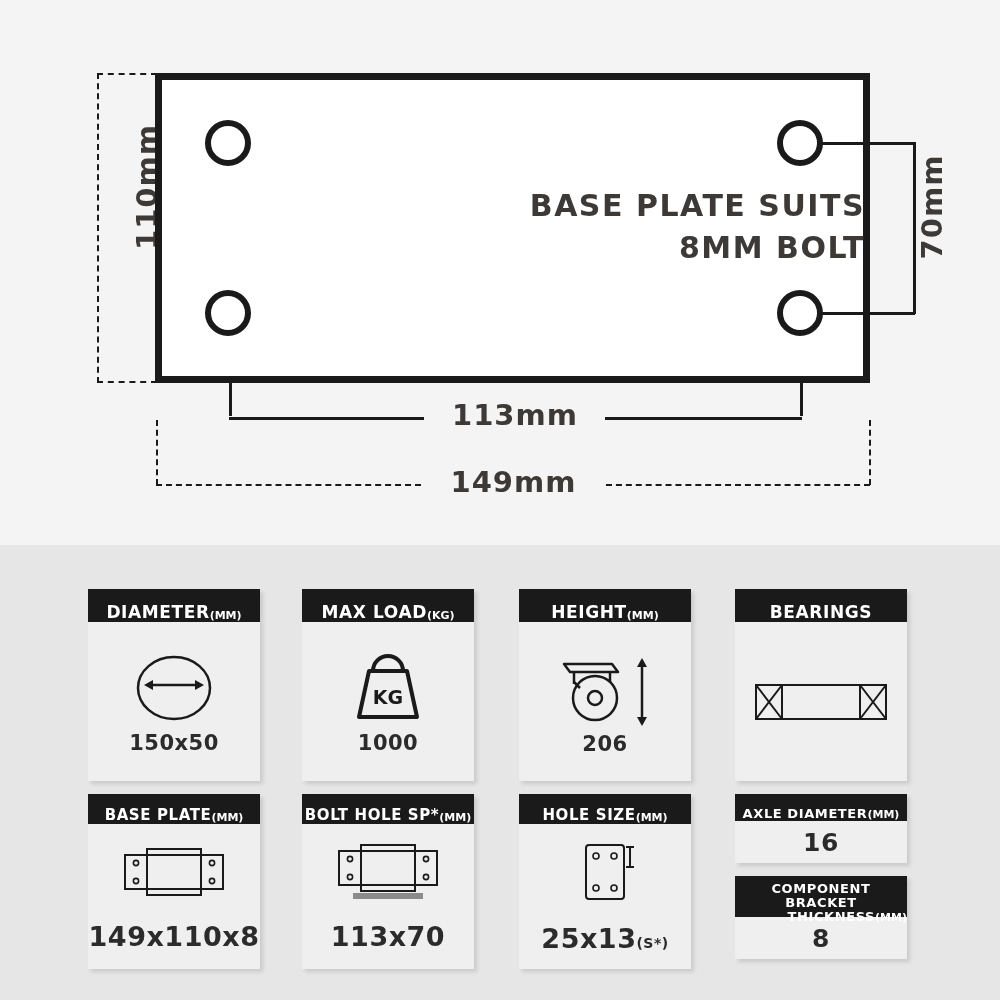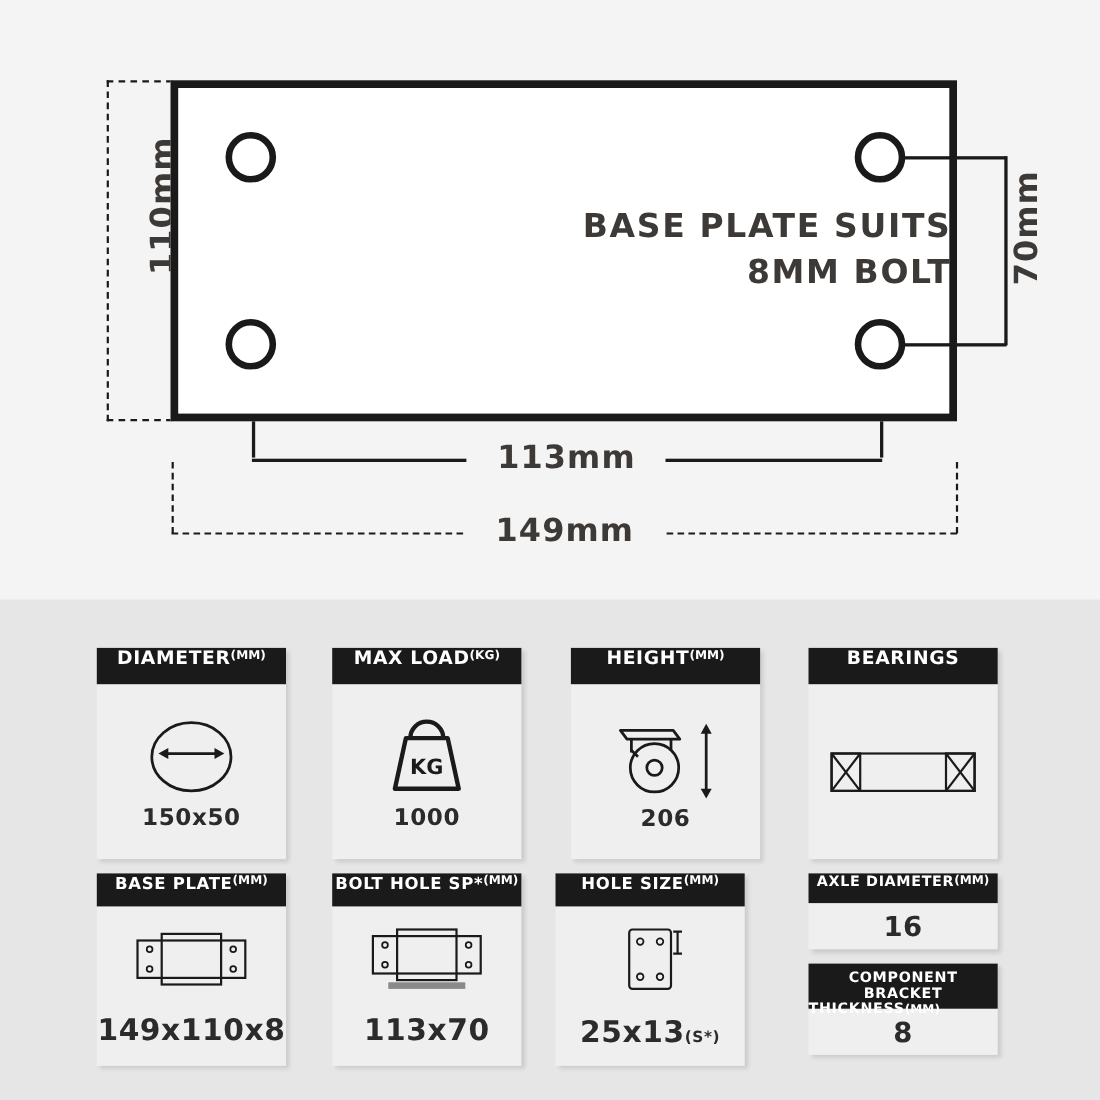--- a/index.html
+++ b/index.html
@@ -248,21 +248,21 @@
     background: #efefef;
     box-shadow: 3px 3px 4px rgba(0,0,0,0.12);
   }
   .card-head {
     background: #1a1a1a;
     color: #ffffff;
     text-align: center;
     font-weight: bold;
     letter-spacing: 0.6px;
     display: flex;
-    align-items: flex-start;
+    align-items: flex-end;
     justify-content: center;
     box-sizing: border-box;
   }
   .unit {
     font-size: 11px;
     font-weight: bold;
     letter-spacing: 0;
   }
   .card-body {
     position: relative;
@@ -486,21 +486,21 @@
             <circle cx="103" cy="18" r="2.6" fill="none" stroke="#1a1a1a" stroke-width="1.6"></circle>
             <circle cx="27" cy="36" r="2.6" fill="none" stroke="#1a1a1a" stroke-width="1.6"></circle>
             <circle cx="103" cy="36" r="2.6" fill="none" stroke="#1a1a1a" stroke-width="1.6"></circle>
             <rect x="30" y="52" width="70" height="6" fill="#8a8a8a"></rect>
           </svg>
         </div>
         <div class="card-value">113x70</div>
       </div>
     </div>
 
-    <div class="card mid" style="left:505px; top:249px;">
+    <div class="card mid" style="left:519px; top:249px;">
       <div class="card-head">
         <span>HOLE SIZE</span>
           <span class="unit">(MM)</span>
       </div>
       <div class="card-body">
         <div class="card-icon">
           <svg width="90" height="70" viewBox="0 0 90 70">
             <rect x="26" y="6" width="38" height="54" rx="3" fill="none" stroke="#1a1a1a" stroke-width="2"></rect>
             <circle cx="36" cy="17" r="3" fill="none" stroke="#1a1a1a" stroke-width="1.6"></circle>
             <circle cx="54" cy="17" r="3" fill="none" stroke="#1a1a1a" stroke-width="1.6"></circle>

